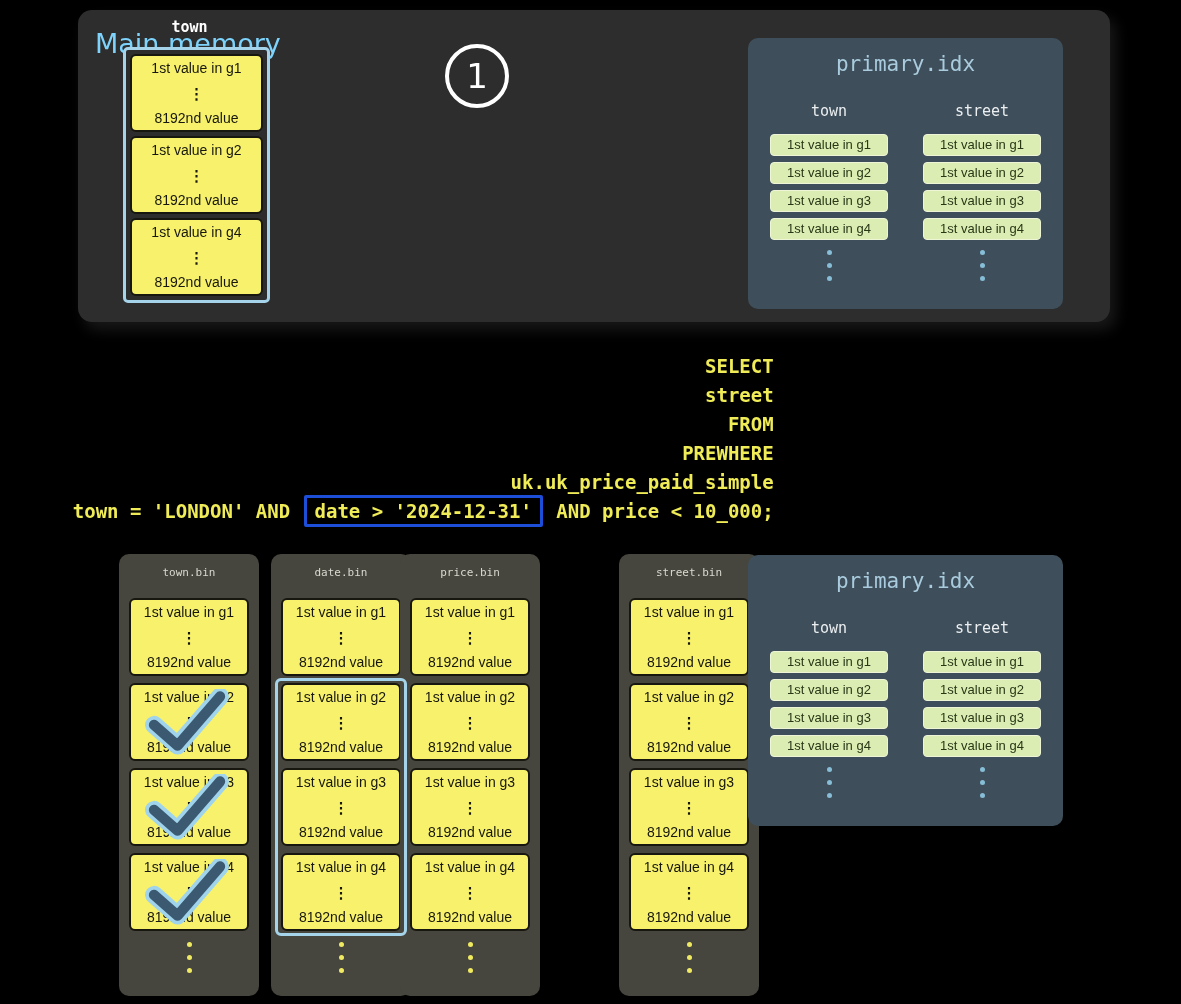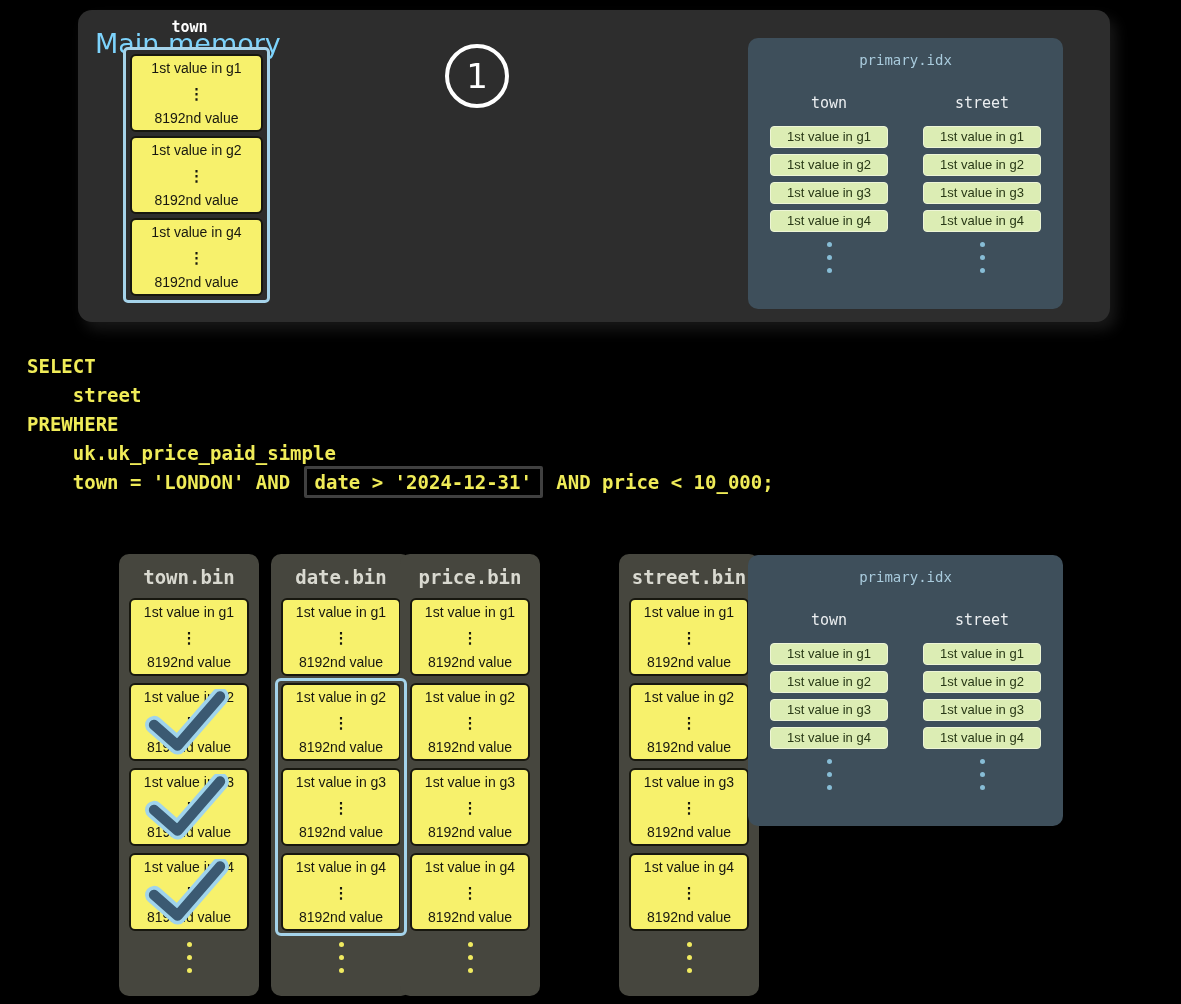--- a/index.html
+++ b/index.html
@@ -40,40 +40,40 @@
     background:#f7f16c;border:2px solid #17170f;border-radius:6px;color:#17170f;
     font-family:"Liberation Sans",sans-serif;font-size:14px;
     display:flex;flex-direction:column;align-items:center;justify-content:space-between;
     padding:4px 2px;
   }
   .block-dots{font-weight:bold;font-size:15px;line-height:1;}
   .check{position:absolute;left:8px;top:6px;width:100px;height:66px;z-index:4;}
 
   
   .pidx{width:315px;height:257px;background:#3e4f5b;border-radius:10px;padding-top:14px;}
-  .pidx-title{text-align:center;color:#a9cbdd;font-size:14px;}
+  .pidx-title{text-align:center;color:#a9cbdd;font-size:21px;}
   .pidx-cols{display:flex;justify-content:space-between;padding:0 18px;margin-top:26px;}
   .pidx-col{width:126px;}
   .pidx-col-header{text-align:center;color:#eceff1;font-size:15px;margin-bottom:14px;}
   .chip{
     background:#dcedb4;border:1px solid #edf5d6;border-radius:4px;color:#283816;
     font-family:"Liberation Sans",sans-serif;font-size:13px;height:22px;line-height:20px;
     text-align:center;margin:0 auto 6px;width:118px;box-sizing:border-box;
   }
   .pidx-dots{display:flex;flex-direction:column;align-items:center;gap:8px;margin-top:10px;}
   .pidx-dot{width:5px;height:5px;border-radius:50%;background:#87bdd6;}
 
   
   .sql-block{left:27px;top:352px;color:#f0ec58;font-size:19px;font-weight:bold;}
-  .sql-line{white-space:pre;line-height:29px;height:29px;}
-  .sql-boxed{border:3px solid #404040;padding:2px 8px;margin:0 2px;border-radius:2px;}
+  .sql-line{white-space:pre;line-height:29px;height:29px;text-align:right;}
+  .sql-boxed{border:3px solid #1d4ed8;padding:2px 8px;margin:0 2px;border-radius:2px;}
 
   
   .bin-panel{position:absolute;top:554px;width:140px;height:442px;background:#46463e;border-radius:10px;}
-  .bin-header{position:absolute;top:12px;left:0;right:0;text-align:center;color:#d9d9d0;font-size:19px;font-weight:bold;}
+  .bin-header{position:absolute;top:12px;left:0;right:0;text-align:center;color:#d9d9d0;font-size:11px;}
   .bin-blocks{position:absolute;top:44px;left:10px;right:10px;display:flex;flex-direction:column;gap:7px;}
   .bin-dots{position:absolute;top:388px;left:0;right:0;display:flex;flex-direction:column;align-items:center;gap:8px;}
   .bin-dot{width:5px;height:5px;border-radius:50%;background:#f0ea60;}
   .range-box{
     position:absolute;left:4px;width:126px;border:3px solid #a5d3ea;border-radius:6px;
     z-index:5;pointer-events:none;
   }
 </style>
 </head>
 <body>
@@ -133,20 +133,21 @@
           <div class="pidx-dot"></div>
           <div class="pidx-dot"></div>
         </div>
       </div>
     </div>
   </div>
 
 <div class="abs sql-block" id="sqlBlock">
     <div class="sql-line"><span>SELECT</span></div>
     <div class="sql-line"><span>    street</span></div>
+    <div class="sql-line"><span>FROM</span></div>
     <div class="sql-line"><span>PREWHERE</span></div>
     <div class="sql-line"><span>    uk.uk_price_paid_simple</span></div>
     <div class="sql-line"><span>    town = 'LONDON' AND </span><span class="sql-boxed">date &gt; '2024-12-31'</span><span> AND price &lt; 10_000;</span></div>
   </div>
 
 <div id="bins">
     <div class="bin-panel" style="left: 119px;">
       <div class="bin-header">town.bin</div>
       <div class="bin-blocks">
         <div class="block-wrap">

